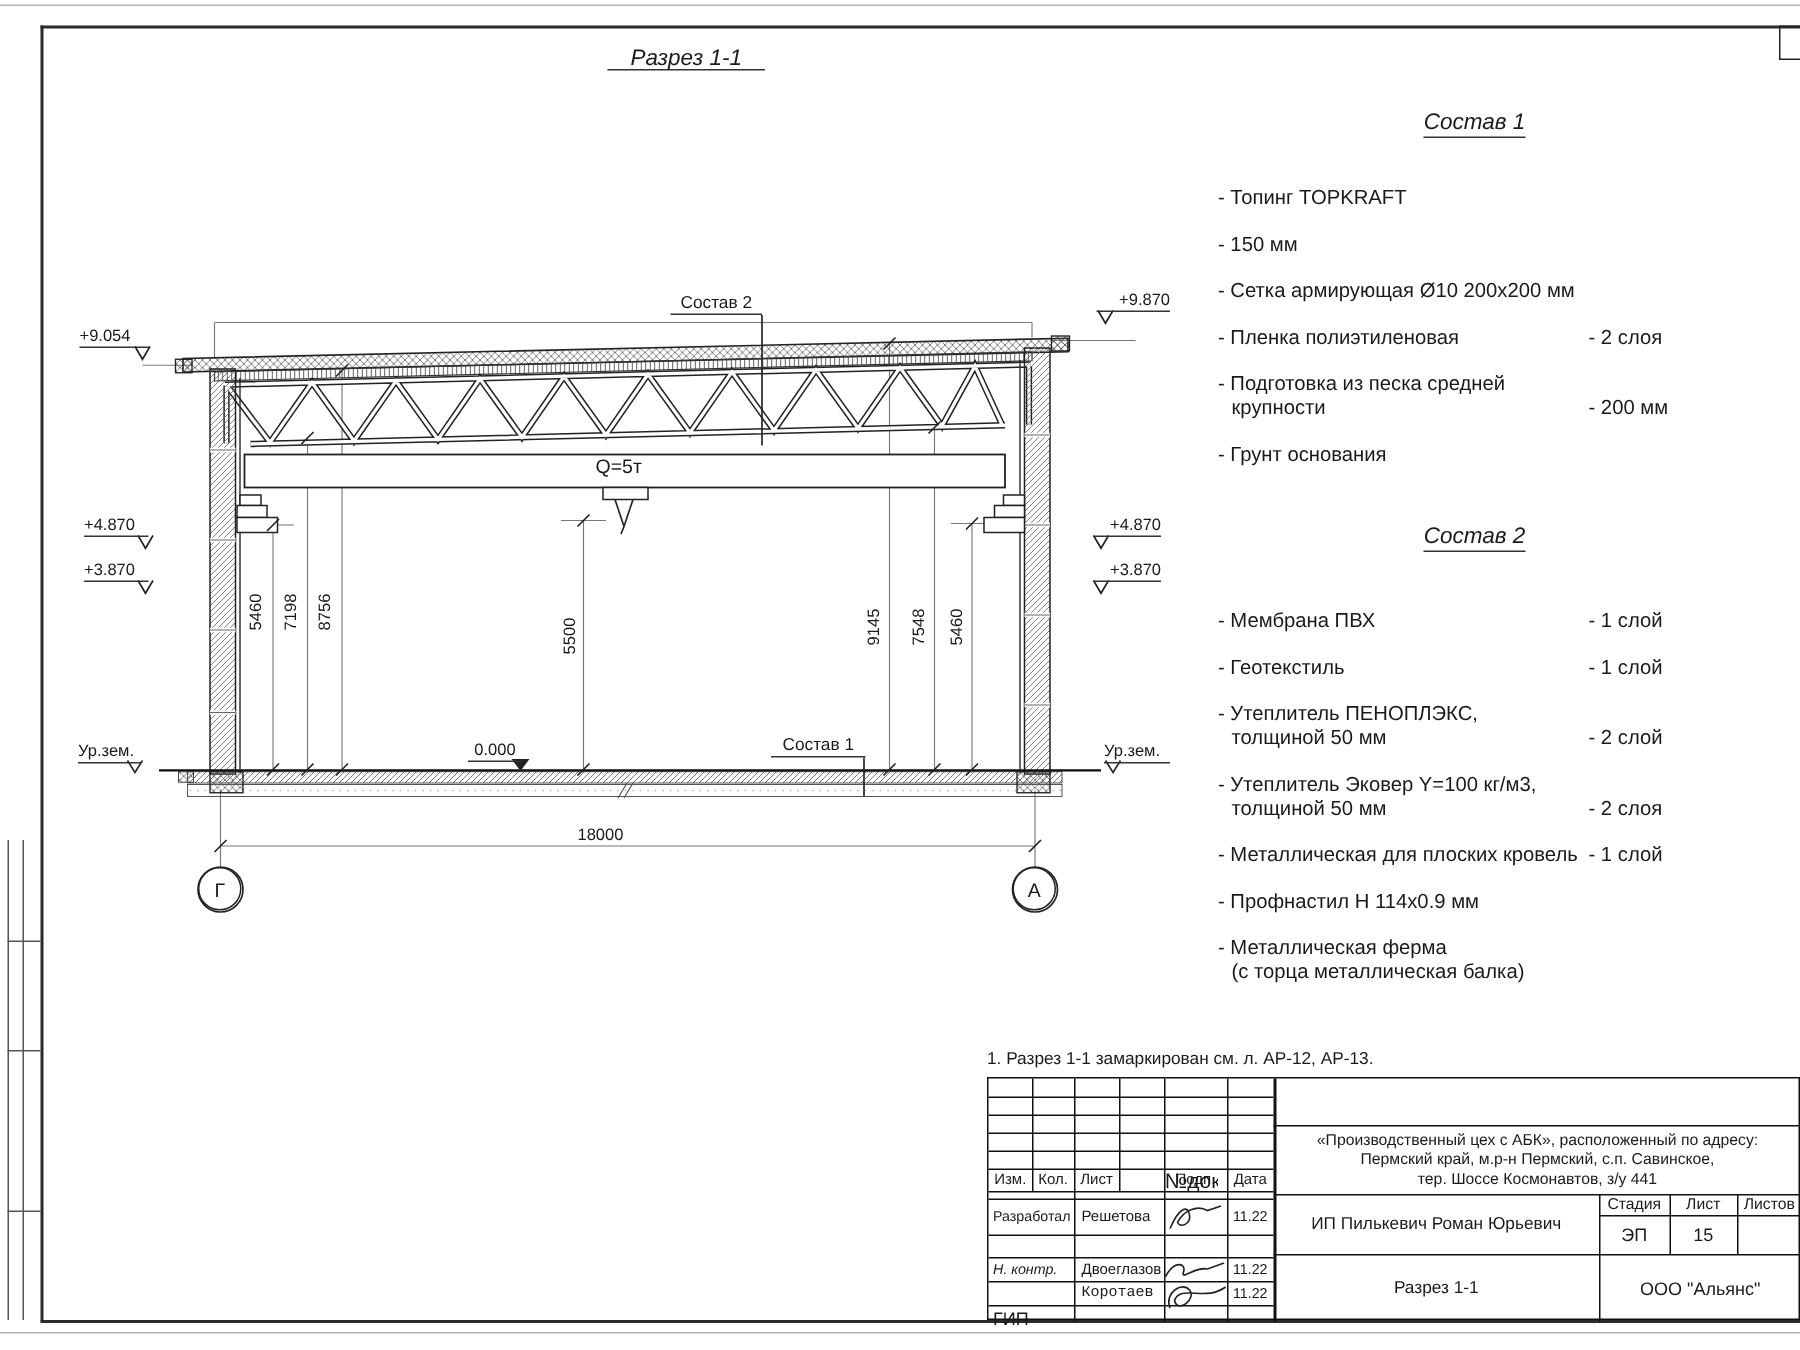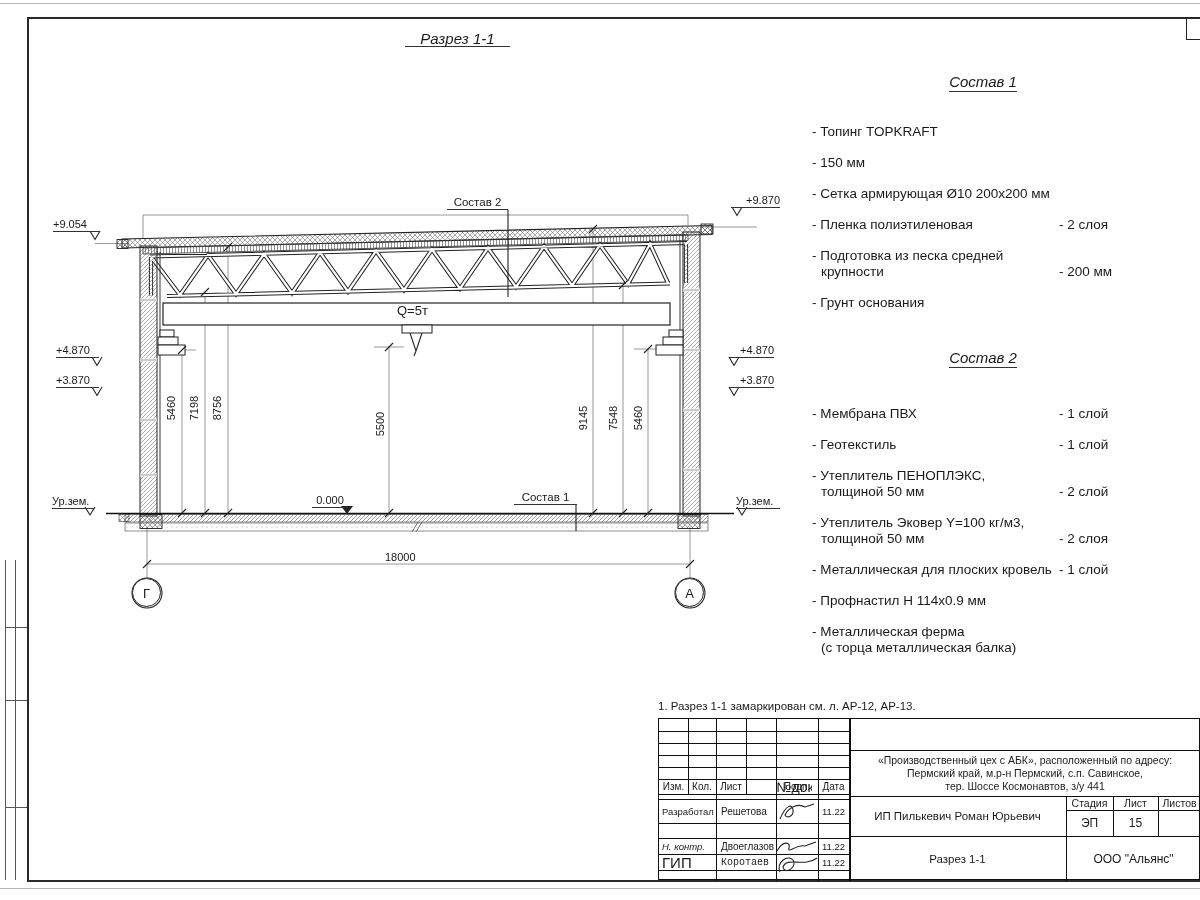--- a/index.html
+++ b/index.html
@@ -281,21 +281,21 @@
   <div class="c" style="left:87px;top:60px;width:30px;height:15px;font-size:14px;padding-left:36px;">№док.</div>
   <div class="c" style="left:117px;top:60px;width:42px;height:15px;font-size:10px;">Подп.</div>
   <div class="c" style="left:159px;top:60px;width:31px;height:15px;font-size:10px;">Дата</div>
 
   <div class="c cl" style="left:0;top:80px;width:57px;height:24px;font-size:9.5px;">Разработал</div>
   <div class="c cl" style="left:59px;top:80px;width:58px;height:24px;font-size:10px;">Решетова</div>
   <div class="c" style="left:159px;top:80px;width:31px;height:24px;font-size:9.5px;">11.22</div>
   <div class="c cl" style="left:0;top:119px;width:57px;height:16px;font-size:9.5px;font-style:italic;">Н. контр.</div>
   <div class="c cl" style="left:59px;top:119px;width:58px;height:16px;font-size:10px;">Двоеглазов</div>
   <div class="c" style="left:159px;top:119px;width:31px;height:16px;font-size:9.5px;">11.22</div>
-  <div class="c cl" style="left:0;top:135px;width:57px;height:16px;font-size:15px;text-align:right;">ГИП</div>
+  <div class="c cl" style="left:0;top:152px;width:57px;height:16px;font-size:12px;text-align:right;">ГИП</div>
   <div class="c cl" style="left:59px;top:135px;width:58px;height:16px;font-size:10px;font-family:Liberation Mono, monospace;">Коротаев</div>
   <div class="c" style="left:159px;top:135px;width:31px;height:16px;font-size:9.5px;">11.22</div>
 
   <svg class="abs" style="left:119px;top:82px;" width="38" height="22" viewBox="0 0 38 22">
     <path d="M2,18 C8,4 14,2 15,9 C16,15 9,18 7,14 C11,6 20,2 27,6 L36,3" fill="none" stroke="#222" stroke-width="1.1"></path>
   </svg>
   <svg class="abs" style="left:115px;top:119px;" width="46" height="40" viewBox="0 0 46 40">
     <path d="M3,13 C9,2 17,4 15,10 C13,16 23,6 31,8 L42,4" fill="none" stroke="#222" stroke-width="1.1"></path>
     <path d="M6,34 C2,24 14,16 19,22 C24,28 11,38 9,29 C13,18 30,30 43,20" fill="none" stroke="#222" stroke-width="1.1"></path>
   </svg>

